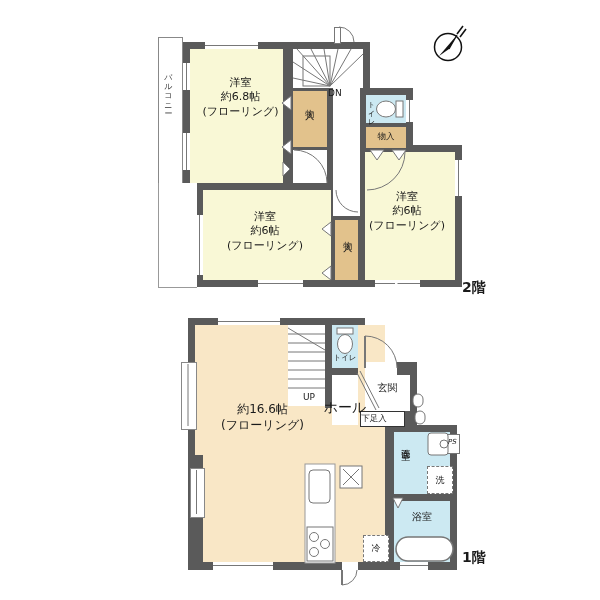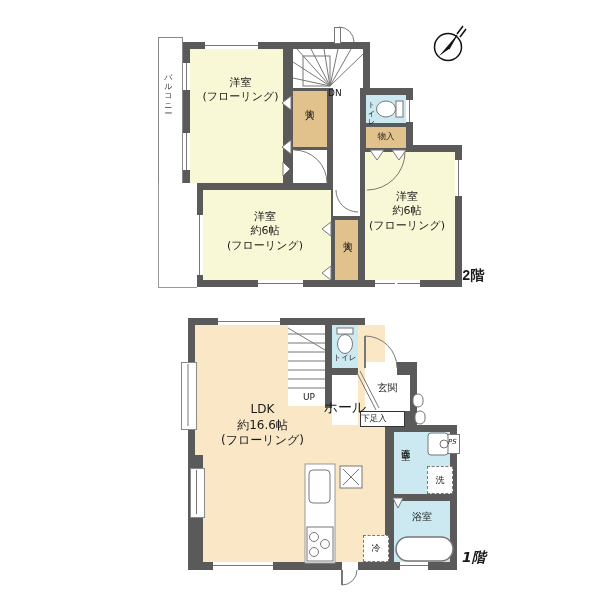--- a/index.html
+++ b/index.html
@@ -186,20 +186,21 @@
       <line x1="449" y1="49" x2="457" y2="35" stroke="#111" stroke-width="1.2"></line>
       <line x1="457" y1="34" x2="463" y2="26" stroke="#111" stroke-width="1.5"></line>
       <line x1="460" y1="37" x2="466" y2="29" stroke="#111" stroke-width="1.5"></line>
     </g>
   </svg>
 
   <div class="t vt" style="left:162px;top:68px;font-size:8px;color:#333;">バルコニー</div>
 
   <div class="t roomlbl" style="left:178px;top:76px;width:125px;">
     <div>洋室</div>
+    <div>約6.8帖</div>
     <div>(フローリング)</div>
   </div>
 
   <div class="t vt" style="left:303px;top:102px;font-size:9px;">物入</div>
   <div class="t" style="left:328px;top:88px;font-size:9px;text-align:right;">DN</div>
   <div class="t vt" style="left:366px;top:96px;font-size:7px;">トイレ</div>
   <div class="t" style="left:366px;top:131px;width:40px;font-size:8.5px;">物入</div>
   <div class="t vt" style="left:341px;top:234px;font-size:9px;">物入</div>
 
   <div class="t roomlbl" style="left:200px;top:210px;width:130px;">
@@ -207,31 +208,30 @@
     <div>約6帖</div>
     <div>(フローリング)</div>
   </div>
 
   <div class="t roomlbl" style="left:343px;top:190px;width:128px;">
     <div>洋室</div>
     <div>約6帖</div>
     <div>(フローリング)</div>
   </div>
 
-  <div class="t lbl-big" style="left:462px;top:267px;font-family:Liberation Mono, monospace;">2階</div>
+  <div class="t lbl-big" style="left:462px;top:278px;">2階</div>
 
   <div class="t roomlbl" style="left:200px;top:402px;width:125px;font-size:12px;">
-    <div>LDK</div>
     <div>約16.6帖</div>
     <div>(フローリング)</div>
   </div>
 
   <div class="t" style="left:294px;top:392px;width:30px;font-size:9px;">UP</div>
   <div class="t" style="left:331px;top:353px;width:28px;font-size:7.5px;">トイレ</div>
   <div class="t" style="left:323px;top:398px;width:44px;font-size:14px;">ホール</div>
   <div class="t" style="left:365px;top:381px;width:45px;font-size:10px;">玄関</div>
   <div class="t" style="left:360px;top:411px;width:28px;font-size:8.5px;line-height:14px;">下足入</div>
   <div class="t vt" style="left:399px;top:442px;font-size:9px;">洗面室</div>
   <div class="t" style="left:448px;top:438px;font-size:7px;font-style:italic;">PS</div>
   <div class="t" style="left:394px;top:510px;width:56px;font-size:10px;">浴室</div>
-  <div class="t lbl-big" style="left:462px;top:548px;font-style:italic;">1階</div>
+  <div class="t lbl-big" style="left:462px;top:548px;">1階</div>
 
 </div>
 
 </body></html>

